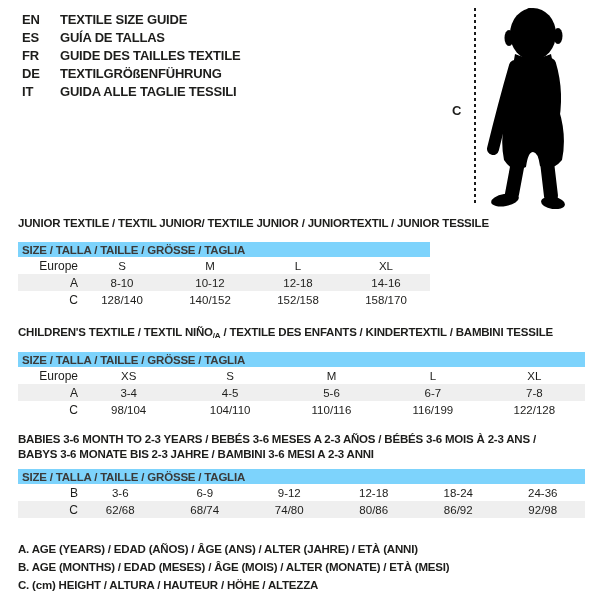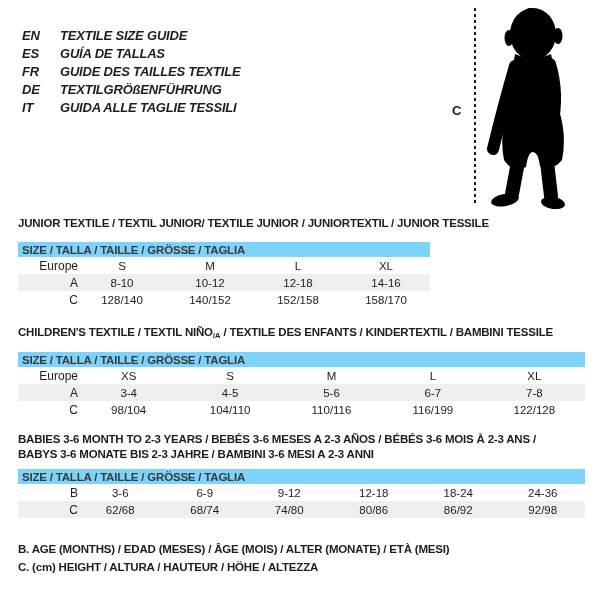--- a/index.html
+++ b/index.html
@@ -6,21 +6,21 @@
   html,body { width:600px; height:600px; }
   body {
     position:relative;
     background:#ffffff;
     font-family:"Liberation Sans", sans-serif;
     color:#1d1d1b;
     overflow:hidden;
   }
 
   
-  .lang-block { position:absolute; left:22px; top:26px;font-style:italic; }
+  .lang-block { position:absolute; left:22px; top:10px; }
   .lang-row { display:flex; height:18px; align-items:center; }
   .lang-code { width:38px; font-weight:bold; font-size:13px; letter-spacing:-0.2px; }
   .lang-label { font-weight:bold; font-size:13px; letter-spacing:-0.2px; white-space:nowrap;text-align:right; }
 
   
   .dotted-line {
     position:absolute; left:474px; top:8px; width:2px; height:198px;
     background:repeating-linear-gradient(to bottom, #1a1a1a 0 3px, transparent 3px 6px);
   }
   .measure-label { position:absolute; left:452px; top:103px; font-weight:bold; font-size:13px; }
@@ -191,17 +191,18 @@
         <span class="cell">68/74</span>
         <span class="cell">74/80</span>
         <span class="cell">80/86</span>
         <span class="cell">86/92</span>
         <span class="cell">92/98</span>
       </div>
     </div>
   </div>
 
   <div class="footnotes">
+    <div class="footnote">A. AGE (YEARS) / EDAD (AÑOS) / ÂGE (ANS) / ALTER (JAHRE) / ETÀ (ANNI)</div>
     <div class="footnote">B. AGE (MONTHS) / EDAD (MESES) / ÂGE (MOIS) / ALTER (MONATE) / ETÀ (MESI)</div>
     <div class="footnote">C. (cm) HEIGHT / ALTURA / HAUTEUR / HÖHE / ALTEZZA</div>
   </div>
 
 </div>
 
 </body></html>

